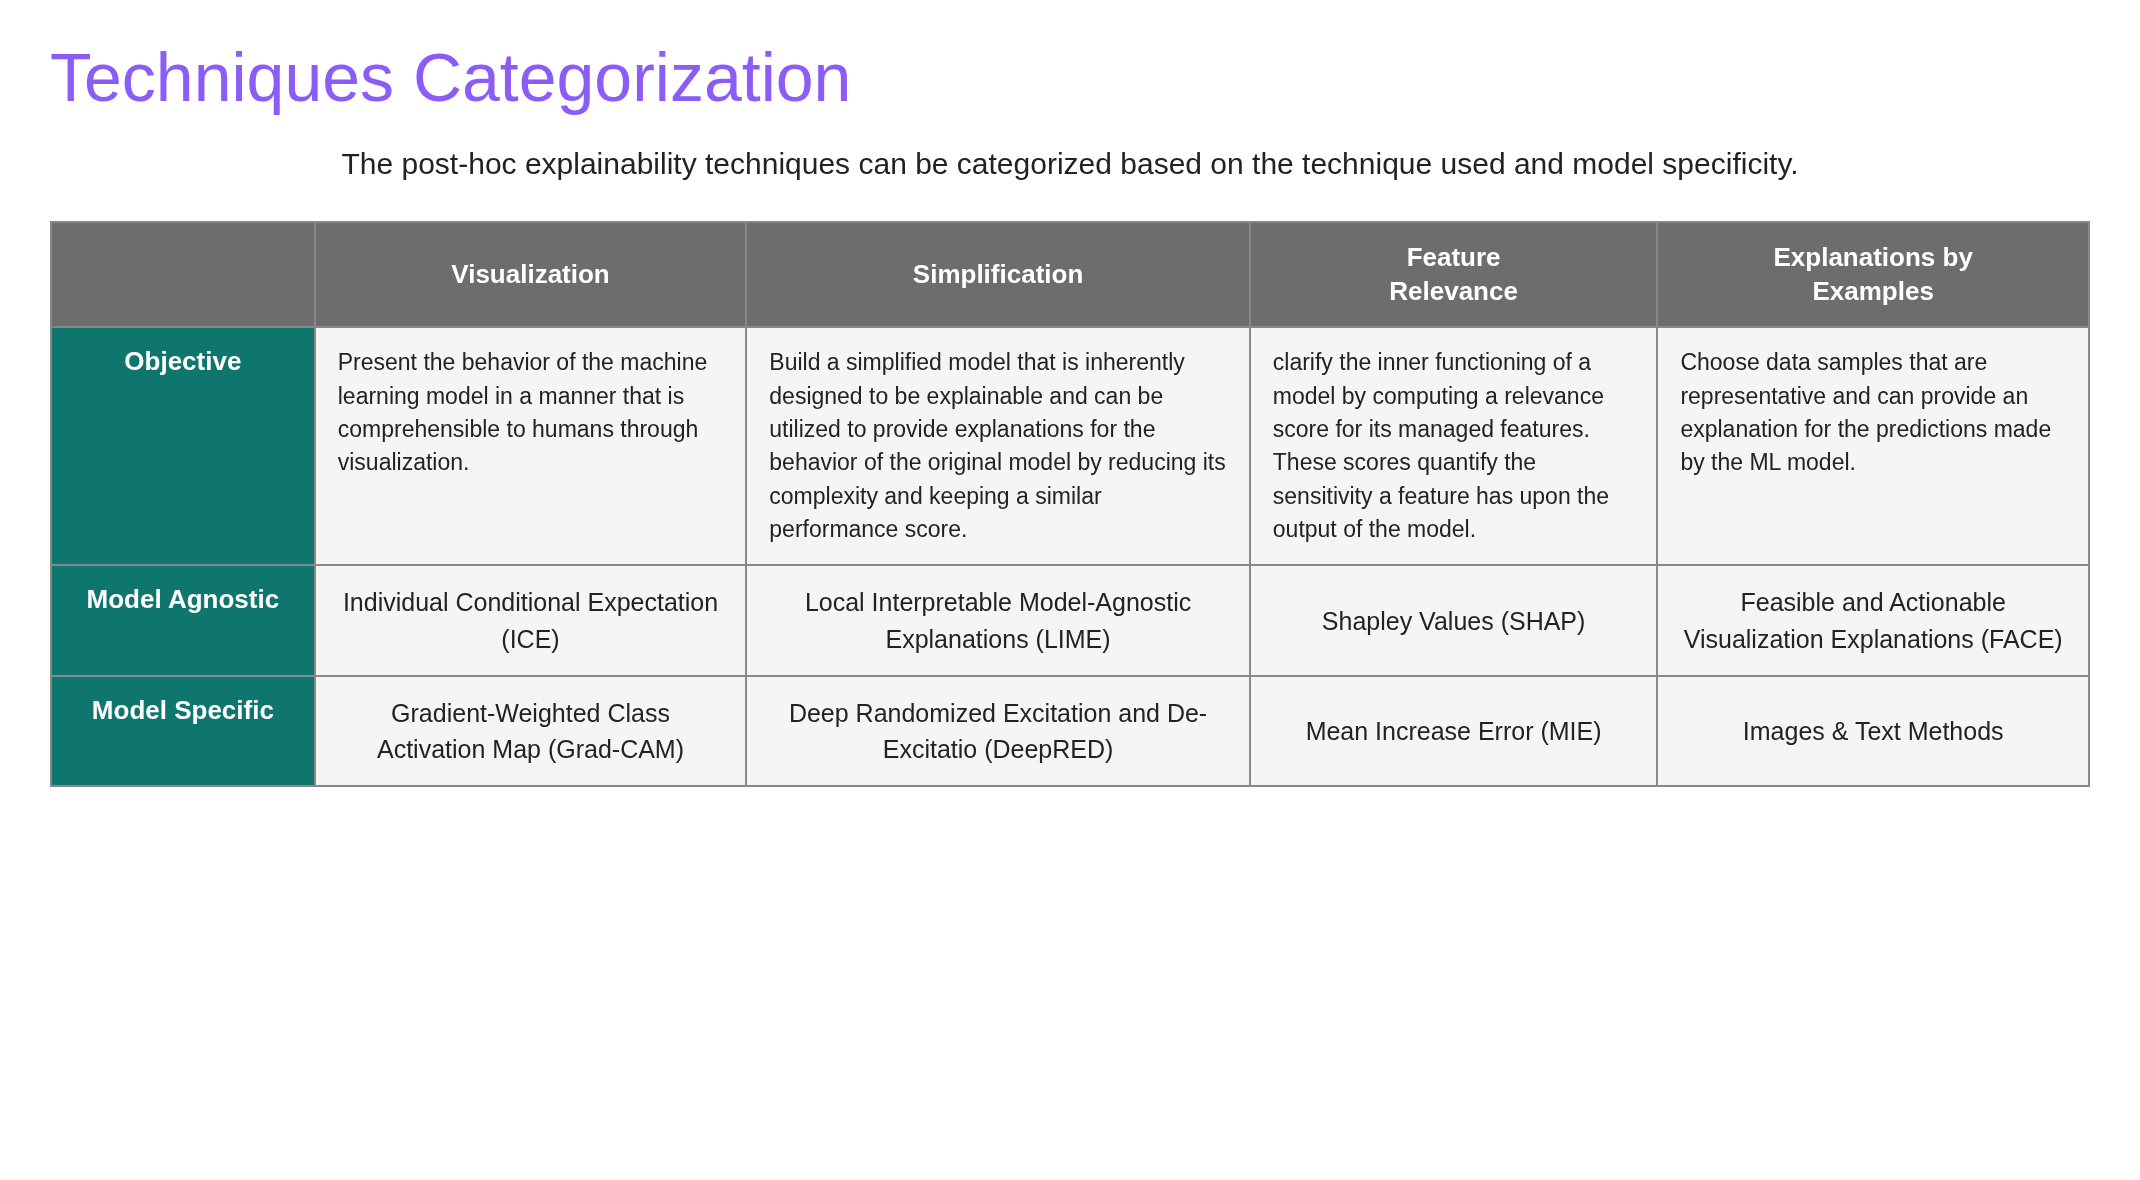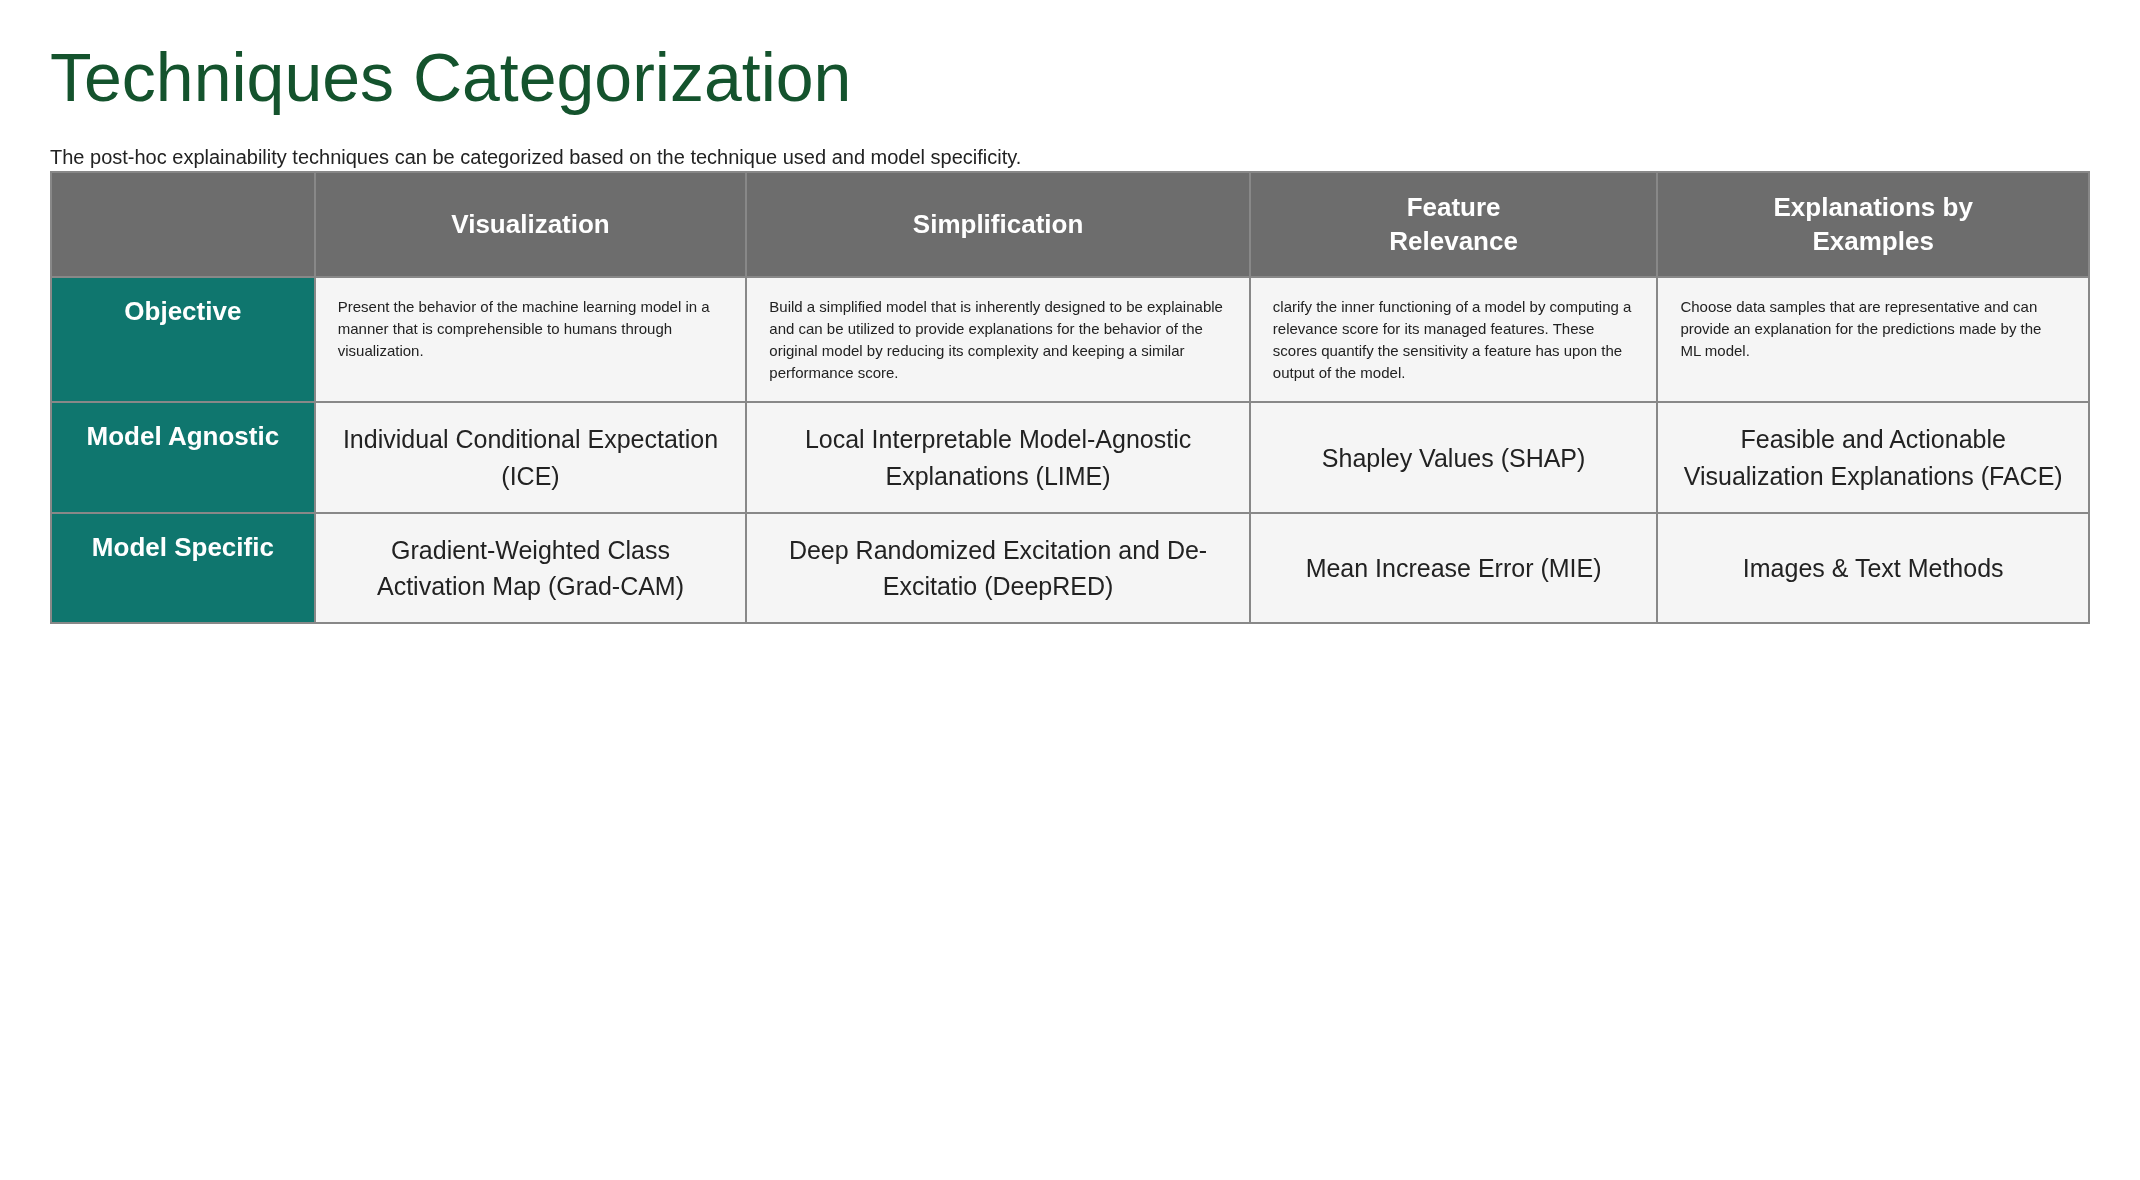--- a/index.html
+++ b/index.html
@@ -12,29 +12,31 @@
       background: #ffffff;
       font-family: 'Segoe UI', Arial, sans-serif;
       padding: 40px 50px;
       width: 2140px;
       min-height: 1180px;
     }
 
     .page-title {
       font-size: 68px;
       font-weight: 400;
-      color: #14532d;
+      color: #8b5cf6;
       margin-bottom: 28px;
       line-height: 1.1;
     }
 
     .subtitle {
-      font-size: 20px;
+      font-size: 30px;
       color: #222222;
+      margin-bottom: 36px;
       line-height: 1.4;
+      text-align: center;
     }
 
     .main-table {
       width: 100%;
       border-collapse: collapse;
       border: 2px solid #888888;
       padding-left: 7px;
     }
 
     .main-table th,
@@ -74,21 +76,21 @@
     .content-cell {
       background-color: #f5f5f5;
       font-size: 23px;
       color: #222222;
       line-height: 1.45;
       vertical-align: top;
     }
 
     
     .objective-row .content-cell {
-      font-size: 15px;
+      font-size: 23px;
     }
 
     
     .agnostic-row .content-cell,
     .specific-row .content-cell {
       text-align: center;
       vertical-align: middle;
       font-size: 25px;
     }
 

